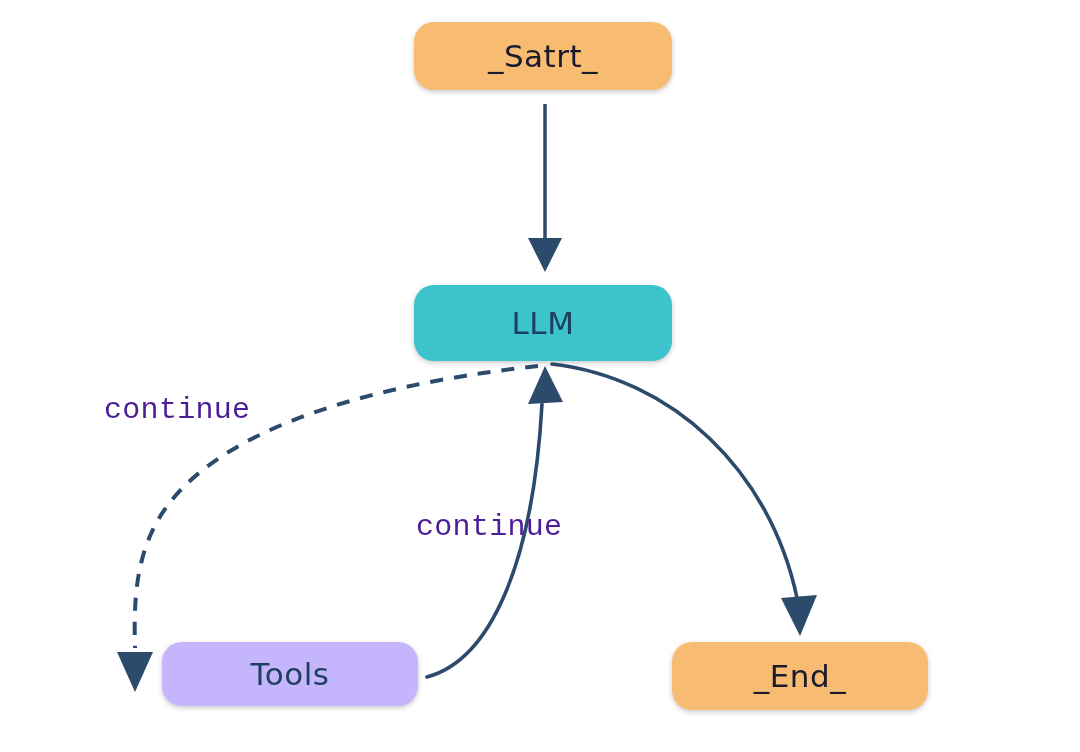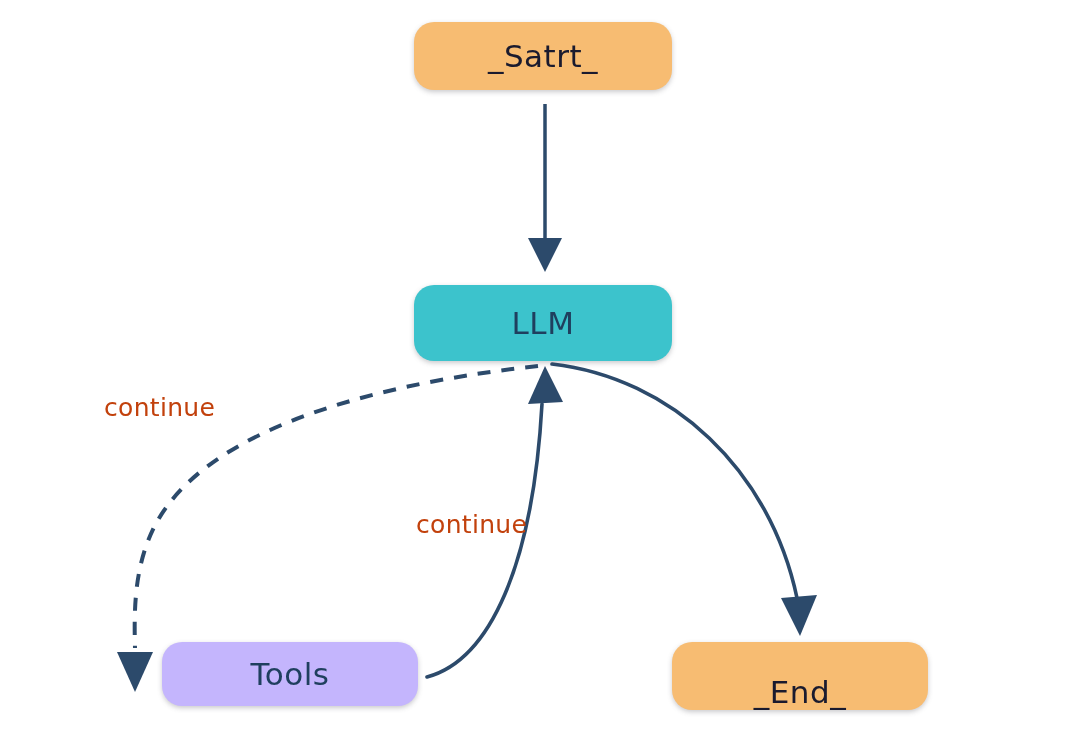--- a/index.html
+++ b/index.html
@@ -43,25 +43,26 @@
     left: 414px; top: 285px; width: 258px; height: 68px;
   }
   .node-tools {
     left: 162px; top: 642px; width: 256px; height: 68px;
   }
   .node-end {
     left: 672px; top: 642px; width: 256px; height: 68px;
   }
   .edge-label {
     position: absolute;
-    font-size: 25px;
-    color: #c2410c;
+    font-size: 30px;
+    color: #4c1d95;
     letter-spacing: 0.3px;
     white-space: nowrap;
     user-select: none;
+    font-family: Liberation Mono, monospace;
   }
   .label-continue { left: 104px; top: 393px; }
   .label-observe  { left: 416px; top: 510px; }
 </style>
 </head>
 <body>
 
 <div id="canvas" style="background: rgb(255, 255, 255);">
 
   <svg id="edges" viewBox="0 0 1080 752" xmlns="http://www.w3.org/2000/svg">
@@ -92,21 +93,21 @@
   </div>
 
   <div class="node node-llm" style="background: rgb(60, 195, 204); color: rgb(31, 63, 94); left: 414px; top: 285px; width: 258px; height: 76px;">
     <span>LLM</span>
   </div>
 
   <div class="node node-tools" style="background: #c4b5fd; color: rgb(31, 63, 94); left: 162px; top: 642px; width: 256px; height: 64px;">
     <span>Tools</span>
   </div>
 
-  <div class="node node-end" style="background: rgb(247, 188, 114); color: rgb(26, 26, 46); left: 672px; top: 642px; width: 256px; height: 68px; align-items: flex-end;">
+  <div class="node node-end" style="background: rgb(247, 188, 114); color: rgb(26, 26, 46); left: 672px; top: 642px; width: 256px; height: 68px;">
     <span>_End_</span>
   </div>
 
   <div class="edge-label label-continue">continue</div>
 
   <div class="edge-label label-observe">continue</div>
 
 </div>
 
 </body></html>

